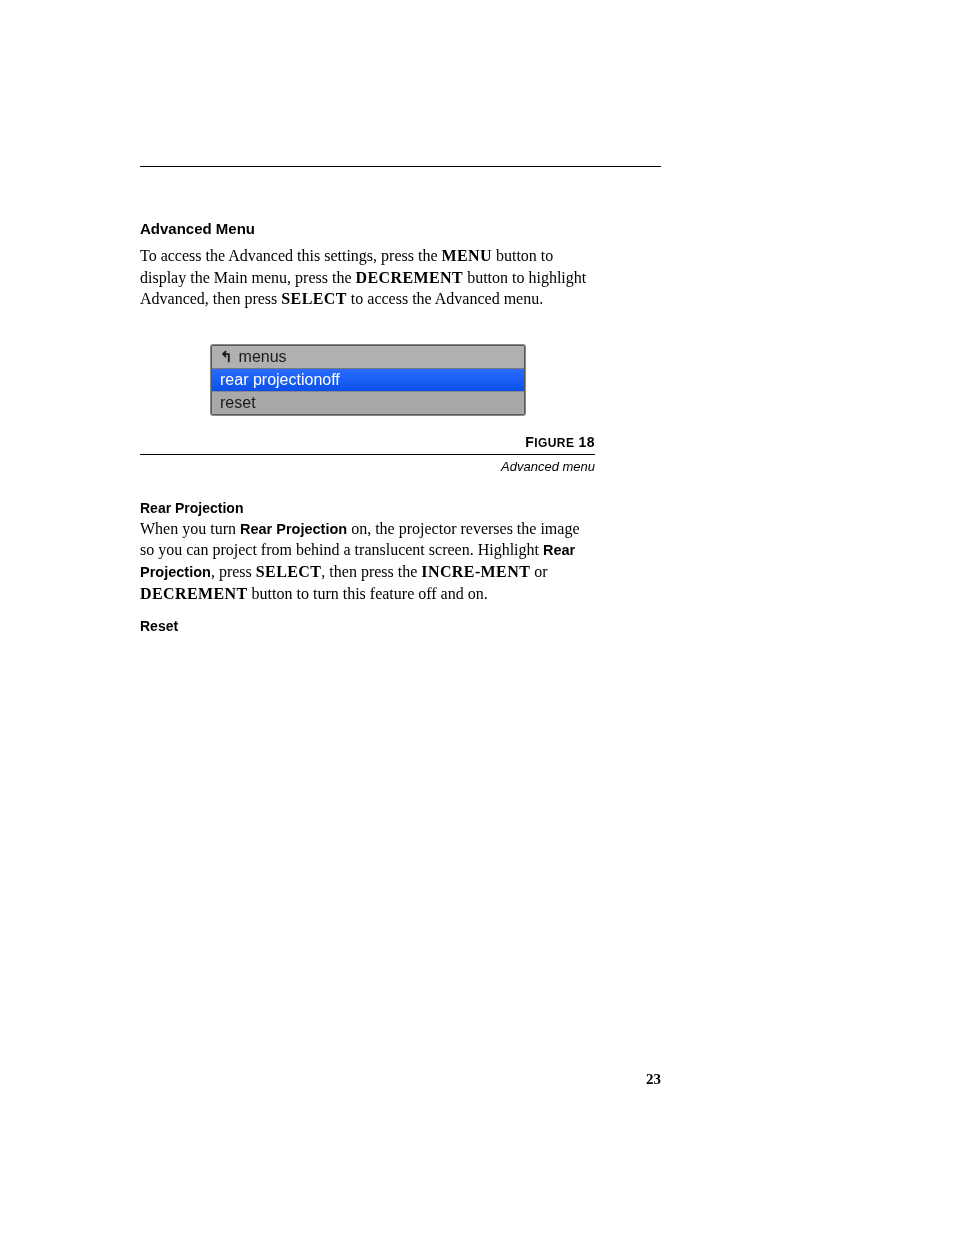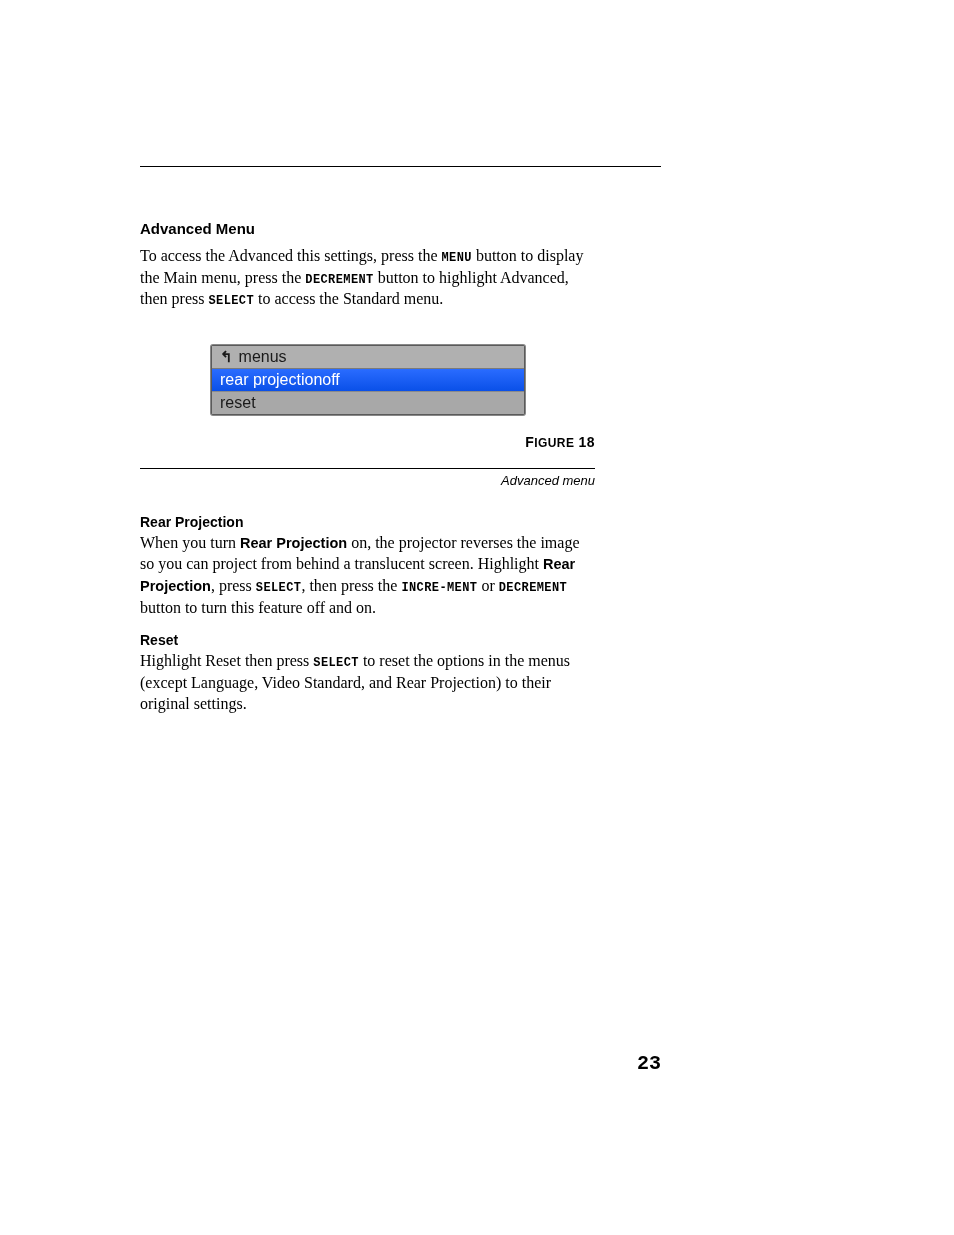--- a/index.html
+++ b/index.html
@@ -33,23 +33,23 @@
     font-weight: 700;
     font-size: 15px;
     margin: 0 0 8px 0;
   }
   .body {
     font-size: 16px;
     line-height: 1.35;
     margin: 0;
   }
   .smallcaps {
-    font-family: Liberation Mono, monospace;
+    font-family: Liberation Serif, serif;
     font-weight: 700;
-    font-size: 12px;
+    font-size: 16px;
     letter-spacing: 0.4px;
     text-transform: uppercase;
   }
   .bold-sans {
     font-family: "Gill Sans", "Gill Sans MT", "Segoe UI", Arial, sans-serif;
     font-weight: 700;
     font-size: 14.5px;
   }
   
   .menu {
@@ -88,21 +88,21 @@
   .exit-icon {
     display: inline-block;
     margin-right: 6px;
     font-weight: 700;
     font-size: 15px;
   }
   
   .fig-row {
     margin-top: 18px;
     border-bottom: 1px solid #000;
-    padding-bottom: 17px;
+    padding-bottom: 3px;
     text-align: right;
   }
   .fig-label {
     font-family: "Gill Sans", "Gill Sans MT", "Segoe UI", Arial, sans-serif;
     font-size: 12px;
     font-weight: 700;
     letter-spacing: 0.4px;
   }
   .fig-caption {
     text-align: right;
@@ -114,38 +114,38 @@
   .section2 { margin-top: 26px; }
   .sub-heading {
     font-family: "Gill Sans", "Gill Sans MT", "Segoe UI", Arial, sans-serif;
     font-weight: 700;
     font-size: 14px;
     margin: 0 0 2px 0;
   }
   .page-number {
     position: absolute;
     right: 140px;
-    bottom: 160px;
-    font-family: Liberation Mono, monospace;
+    bottom: 147px;
+    font-family: Liberation Serif, serif;
     font-weight: 700;
-    font-size: 20px;
+    font-size: 15px;
   }
 </style>
 </head>
 <body>
 
 <div class="page">
   <div class="hr-top"></div>
 
   <div class="content">
 
     <p class="heading">Advanced Menu</p>
 
     <p class="body">
-      <span>To access the Advanced this settings, press the </span><span class="smallcaps">menu</span><span> button to display the Main menu, press the </span><span class="smallcaps">decrement</span><span> button to highlight Advanced, then press </span><span class="smallcaps">select</span><span> to access the Standard menu.</span>
+      <span>To access the Advanced this settings, press the </span><span class="smallcaps">menu</span><span> button to display the Main menu, press the </span><span class="smallcaps">decrement</span><span> button to highlight Advanced, then press </span><span class="smallcaps">select</span><span> to access the Advanced menu.</span>
     </p>
 
     <div class="menu">
       <div class="menu-row exit">
         <span class="exit-icon">↰</span>
         <span class="menu-label">menus</span>
       </div>
       <div class="menu-row sel">
         <span class="menu-label">rear projection</span>
         <span class="menu-value">off</span>
@@ -164,21 +164,18 @@
 
     <div class="section2">
       <p class="sub-heading">Rear Projection</p>
       <p class="body">
         <span>When you turn </span><span class="bold-sans">Rear Projection</span><span> on, the projector reverses the image so you can project from behind a translucent screen. Highlight </span><span class="bold-sans">Rear Projection</span><span>, press </span><span class="smallcaps">select</span><span>, then press the </span><span class="smallcaps">incre-ment</span><span> or </span><span class="smallcaps">decrement</span><span> button to turn this feature off and on.</span>
       </p>
     </div>
 
     <div class="section2" style="margin-top:14px">
       <p class="sub-heading">Reset</p>
-      <p class="body">
-        <span>Highlight Reset then press </span><span class="smallcaps">select</span><span> to reset the options in the menus (except Language, Video Standard, and Rear Projection) to their original settings.</span>
-      </p>
     </div>
 
   </div>
 
   <div class="page-number">23</div>
 </div>
 
 </body></html>

